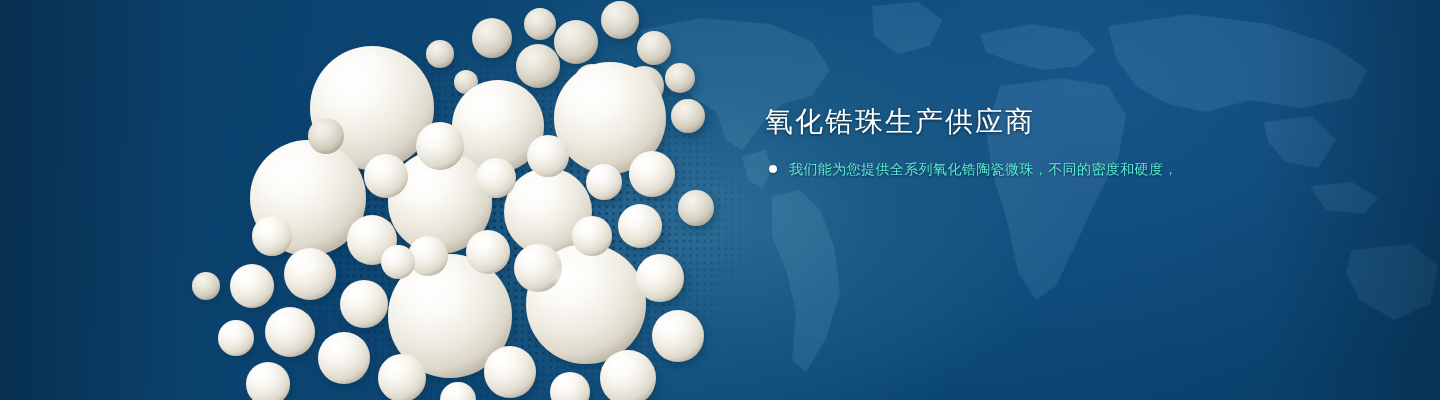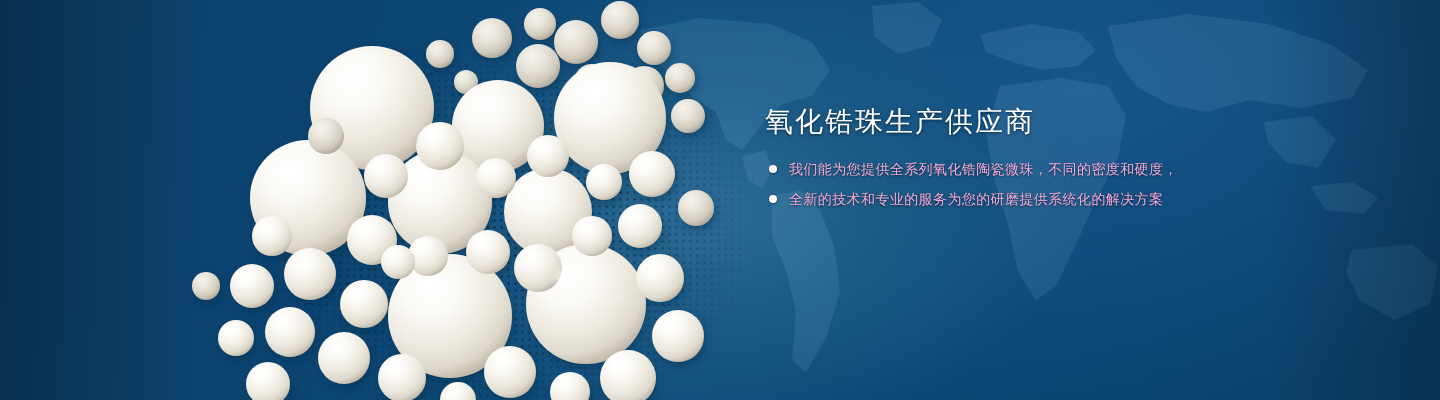--- a/index.html
+++ b/index.html
@@ -72,21 +72,21 @@
     white-space:nowrap;
   }
   .bullets{
     list-style:none;
     margin:0;padding:0;
   }
   .bullet{
     position:relative;
     padding-left:24px;
     margin-bottom:8px;
-    color:#f9a8d4;
+    color:#5eead4;
     font-size:14px;
     line-height:22px;
     letter-spacing:.4px;
     text-shadow:0 1px 2px rgba(2,22,40,.7);
   }
   .bullet:last-child{margin-bottom:0;}
   .dot{
     position:absolute;
     left:4px;top:7px;
     width:8px;height:8px;
@@ -252,22 +252,18 @@
 
     <h1 class="headline">氧化锆珠生产供应商</h1>
 
     <ul class="bullets">
 
       <li class="bullet">
         <span class="dot"></span>
         <span class="bline">我们能为您提供全系列氧化锆陶瓷微珠，不同的密度和硬度，</span>
       </li>
 
-      <li class="bullet">
-        <span class="dot"></span>
-        <span class="bline">全新的技术和专业的服务为您的研磨提供系统化的解决方案</span>
-      </li>
 
 
     </ul>
   </div>
 
 </div>
 
 </body></html>

